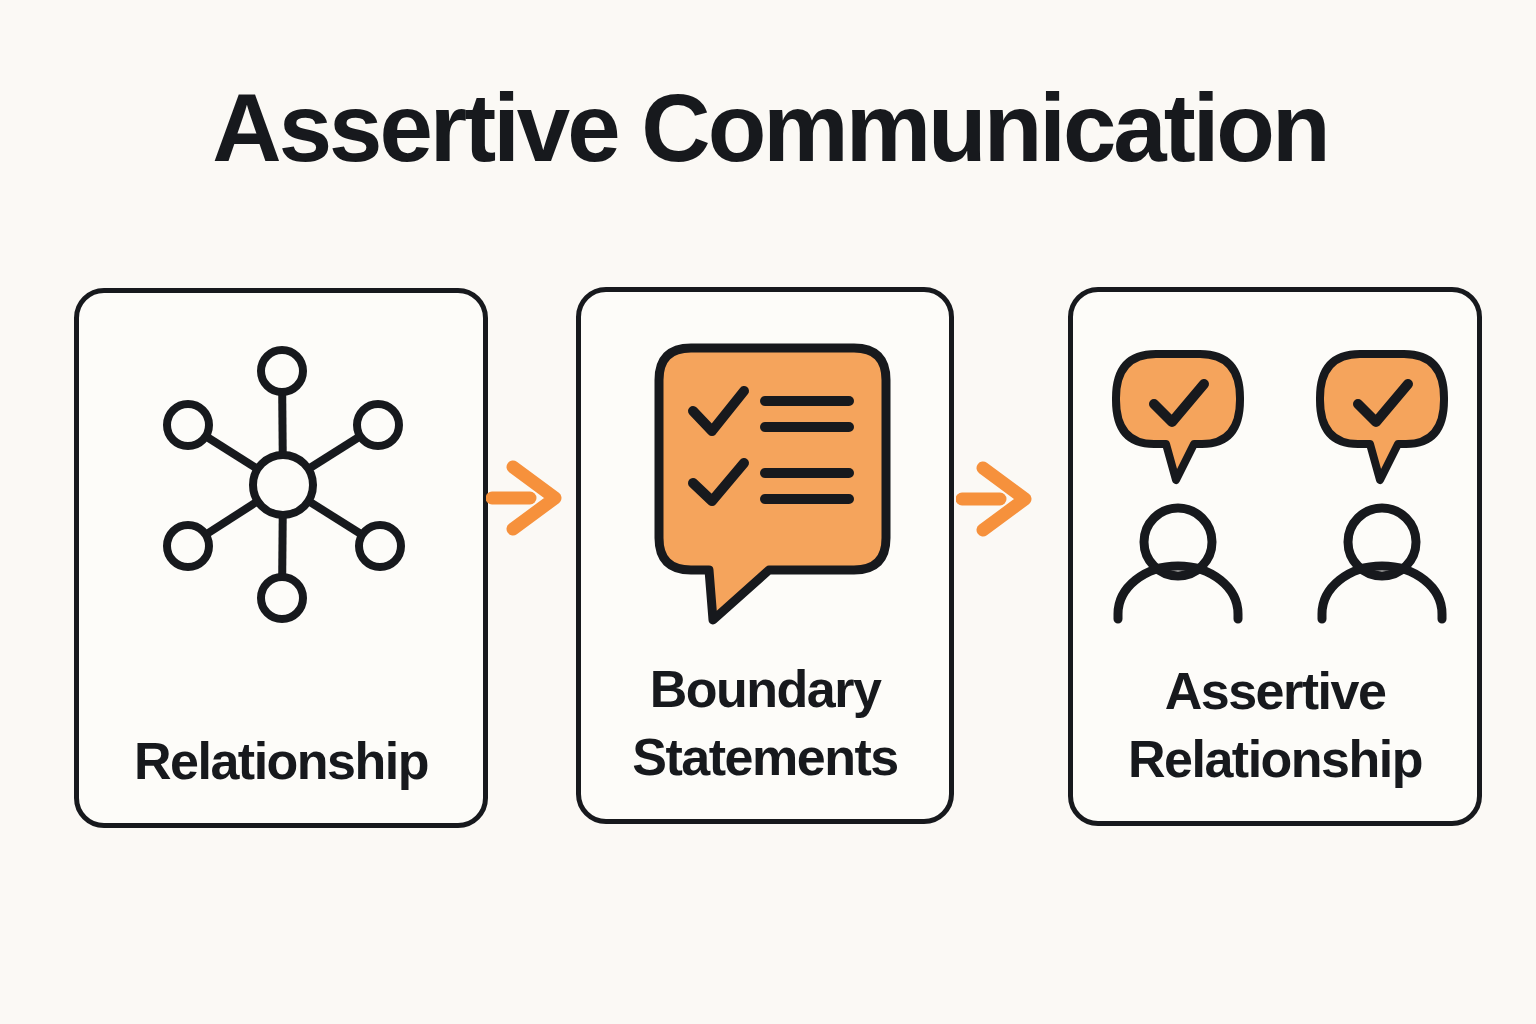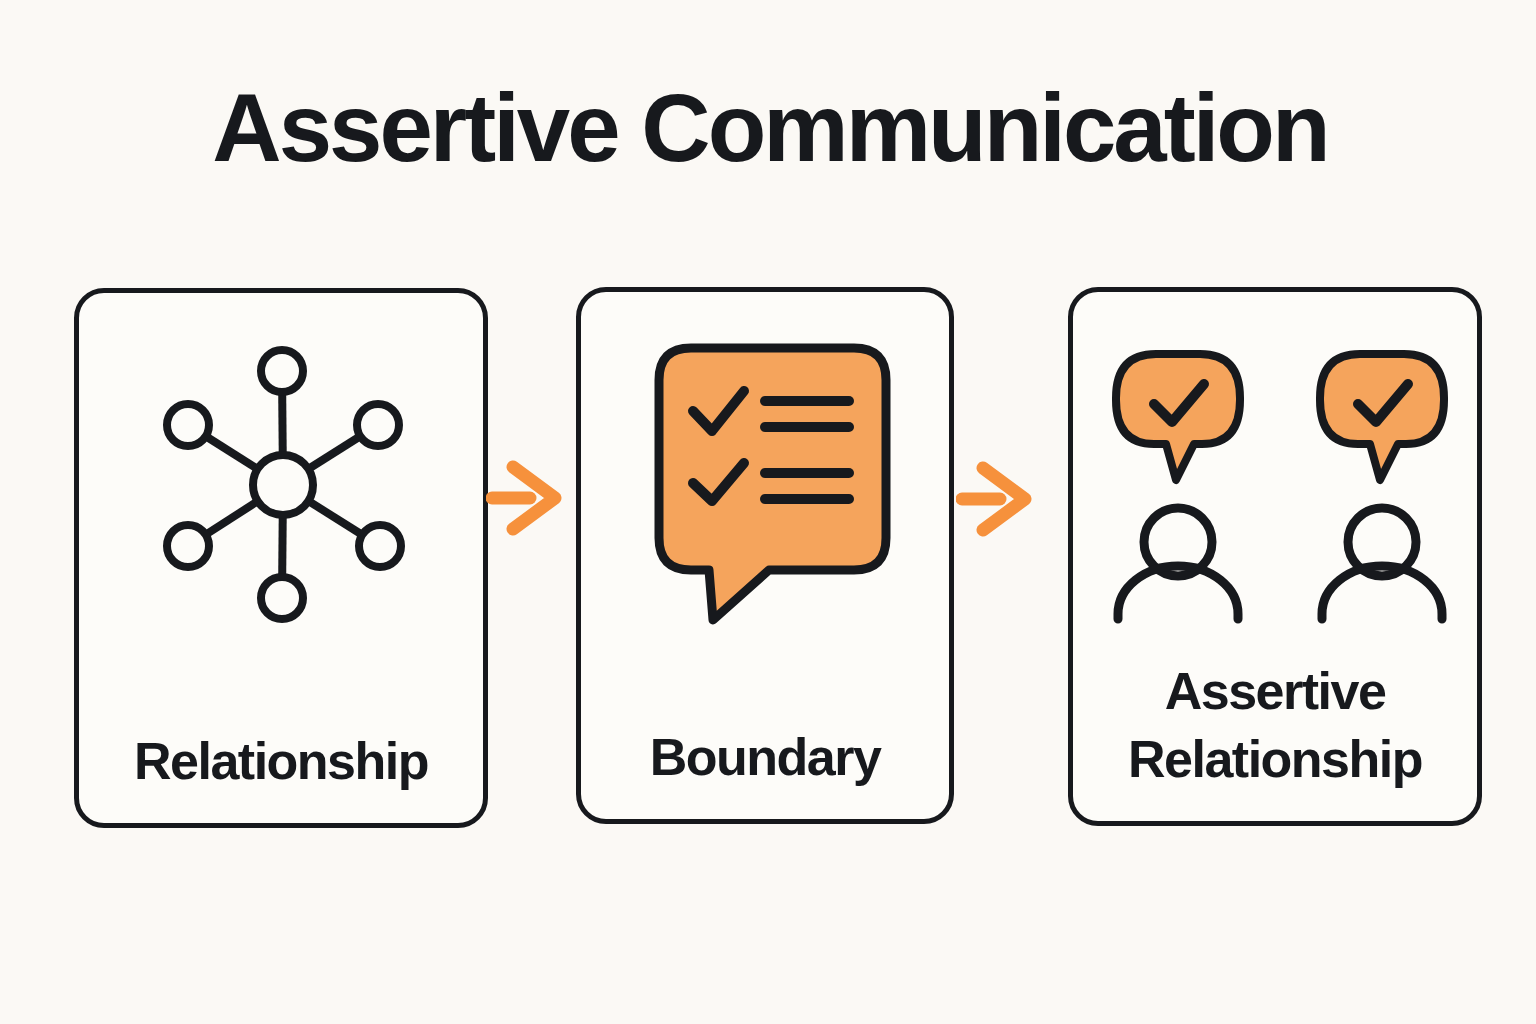--- a/index.html
+++ b/index.html
@@ -106,20 +106,21 @@
         <polyline points="42,68 61,88 93,48"></polyline>
         <line x1="114" y1="58" x2="198" y2="58"></line>
         <line x1="114" y1="84" x2="198" y2="84"></line>
         <polyline points="42,140 61,158 93,120"></polyline>
         <line x1="114" y1="130" x2="198" y2="130"></line>
         <line x1="114" y1="156" x2="198" y2="156"></line>
       </g>
     </svg>
     <div class="card-label">
       <div>Boundary</div>
+      <div>Statements</div>
     </div>
   </div>
 
   <svg class="arrow arrow-2" viewBox="0 0 76 80">
     <g stroke="#F6913C" stroke-width="13" stroke-linecap="round" stroke-linejoin="round" fill="none">
       <line x1="6" y1="40" x2="44" y2="40"></line>
       <polyline points="27,9 69,40 27,71"></polyline>
     </g>
   </svg>
 

